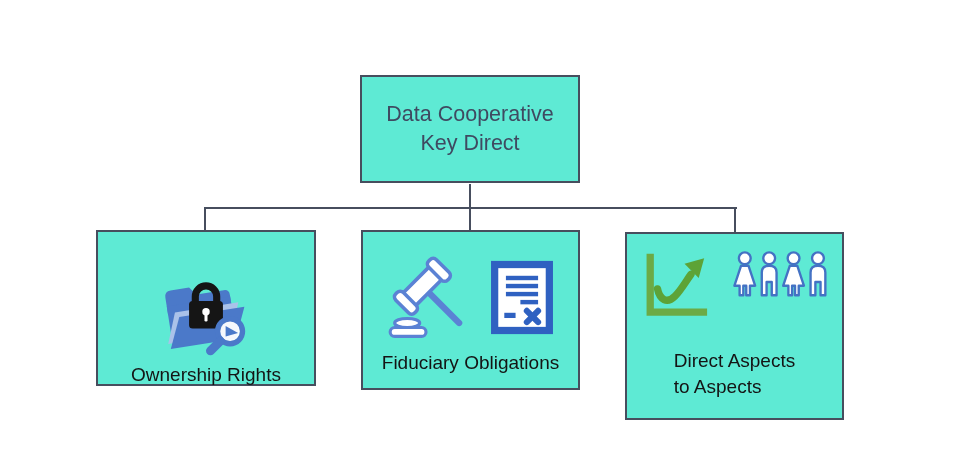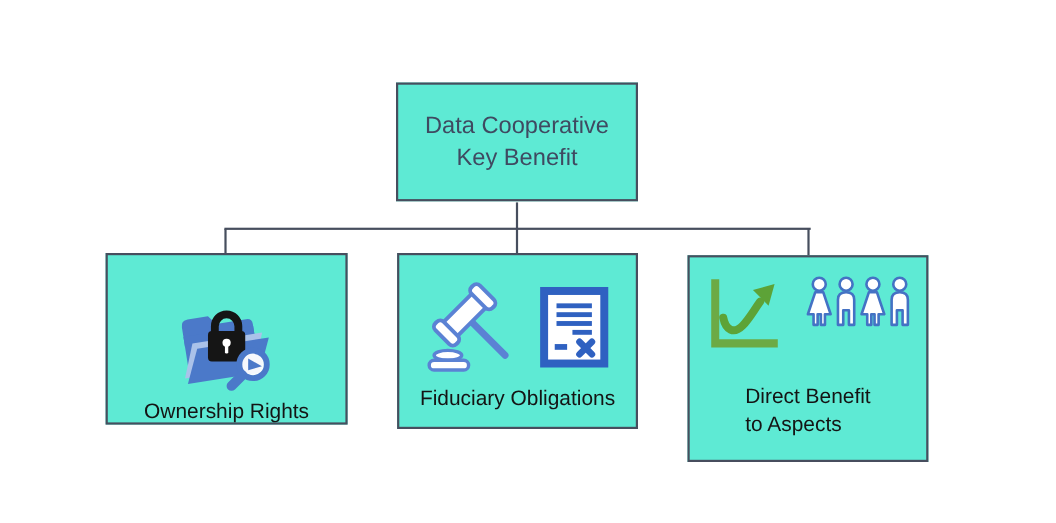--- a/index.html
+++ b/index.html
@@ -51,21 +51,21 @@
   .arrowhead{fill:var(--chart-green);}
   .person{fill:#fff;stroke:var(--icon-blue);stroke-width:3.2;stroke-linejoin:round;}
 </style>
 </head>
 <body>
 
 <div class="stage">
 
   <div class="node root-node">
     <div class="tline">Data Cooperative</div>
-    <div class="tline">Key Benefit</div>
+    <div class="tline">Key Direct</div>
   </div>
 
   <div class="cline v-root"></div>
   <div class="cline h-main"></div>
   <div class="cline v-left"></div>
   <div class="cline v-mid"></div>
   <div class="cline v-right"></div>
 
   <div class="node child box-ownership">
     <div class="iconrow">
@@ -126,18 +126,18 @@
         <circle class="person" cx="50" cy="14" r="8"></circle>
         <circle class="person" cx="83" cy="14" r="8"></circle>
         <circle class="person" cx="116" cy="14" r="8"></circle>
         <path class="person" transform="translate(17,0)" d="M-5,24 L5,24 L14,51 L7,51 L7,64 L2,64 L2,51 L-2,51 L-2,64 L-7,64 L-7,51 L-14,51 Z"></path>
         <path class="person" transform="translate(50,0)" d="M-10,64 L-10,33 Q-10,24 0,24 Q10,24 10,33 L10,64 L3.5,64 L3.5,46 L-3.5,46 L-3.5,64 Z"></path>
         <path class="person" transform="translate(83,0)" d="M-5,24 L5,24 L14,51 L7,51 L7,64 L2,64 L2,51 L-2,51 L-2,64 L-7,64 L-7,51 L-14,51 Z"></path>
         <path class="person" transform="translate(116,0)" d="M-10,64 L-10,33 Q-10,24 0,24 Q10,24 10,33 L10,64 L3.5,64 L3.5,46 L-3.5,46 L-3.5,64 Z"></path>
       </svg>
     </div>
     <div class="label">
-      <div>Direct Benefit</div>
+      <div>Direct Aspects</div>
       <div>to Aspects</div>
     </div>
   </div>
 
 </div>
 
 </body></html>

